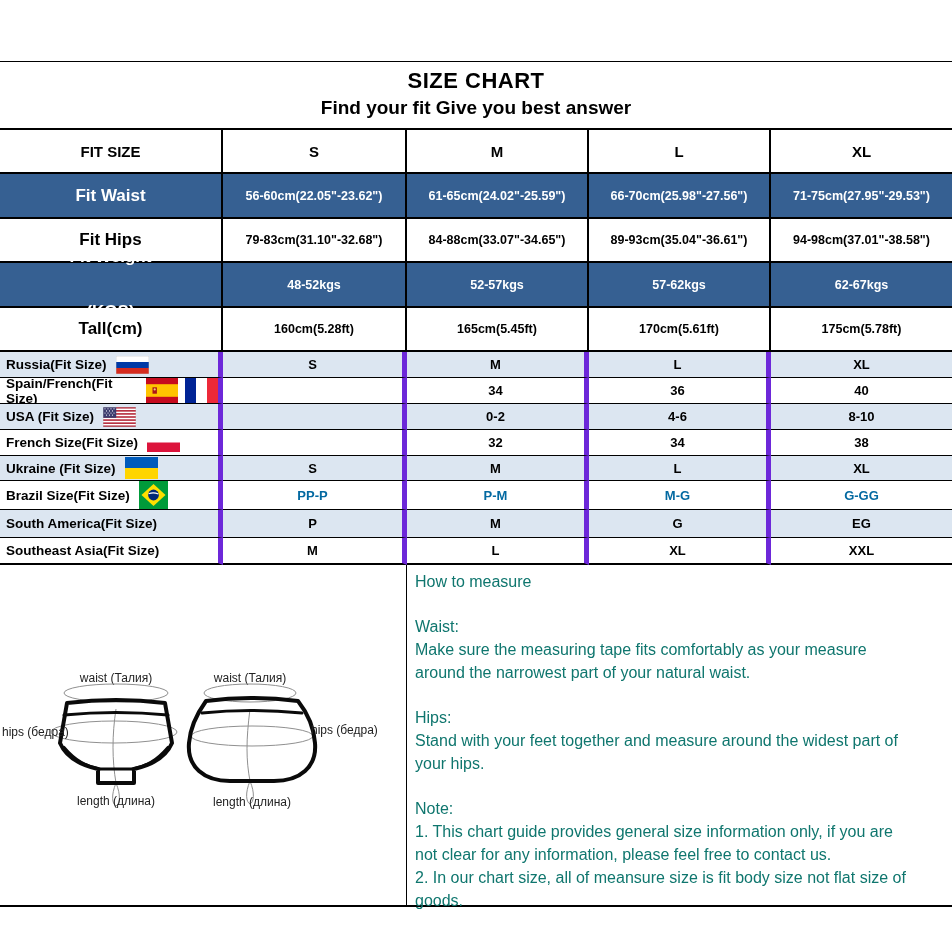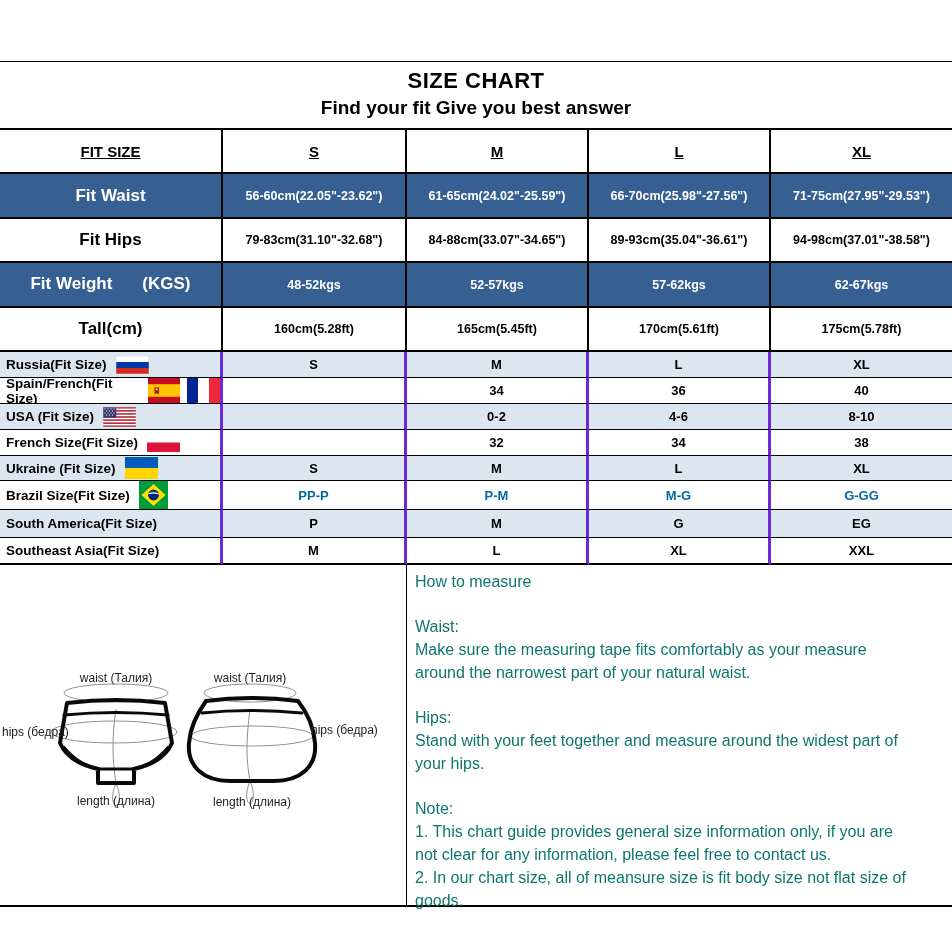--- a/index.html
+++ b/index.html
@@ -10,27 +10,27 @@
          font-size:22px;font-weight:700;letter-spacing:.5px;}
   .subtitle{position:absolute;top:89px;left:0;width:952px;text-align:center;
             font-size:19px;font-weight:700;}
   .g{position:absolute;top:120px;left:0;width:952px;height:777px;display:grid;
      grid-template-columns:223px 184px 182px 182px 181px;
      grid-template-rows:44px 45px 44px 45px 44px 26px 26px 26px 26px 25px 29px 28px 27px 342px;
      border-top:2px solid #000;}
   .cell{box-sizing:border-box;display:flex;align-items:center;justify-content:center;
         font-weight:700;overflow:visible;}
   .br2{border-right:2px solid #000;} .bb2{border-bottom:2px solid #000;}
-  .br1{border-right:3px solid #6d28d9;} .bb1{border-bottom:1px solid #000;}
+  .br1{border-right:5px solid #6d28d9;} .bb1{border-bottom:1px solid #000;}
   .blue{background:#366092;color:#fff;}
   .lblue{background:#dce6f1;}
-  .h{font-size:15px;text-decoration:underline;}
+  .h{font-size:15px;}
   .v{font-size:12.5px;}
   .lab{font-size:17px;}
-  .stack{flex-direction:row;line-height:1.45;gap:30px;}
+  .stack{flex-direction:column;line-height:1.45;gap:30px;}
   .clab{font-size:13.5px;justify-content:flex-start;padding-left:6px;}
   .cv{font-size:13px;}
   .red{color:#0369a1;}
   .flag{display:inline-flex;margin-left:9px;line-height:0;flex:none;}
   .flag svg{display:block;}
   .bottom-left{box-sizing:border-box;border-right:1px solid #000;border-bottom:2px solid #000;
                grid-column:1/3;background:#fff;}
   .bottom-right{box-sizing:border-box;grid-column:3/6;border-bottom:2px solid #000;
                 padding:5px 10px 0 8px;font-size:16px;line-height:23px;color:#0f766e;}
   .bottom-right p{margin:0;white-space:pre-line;}

